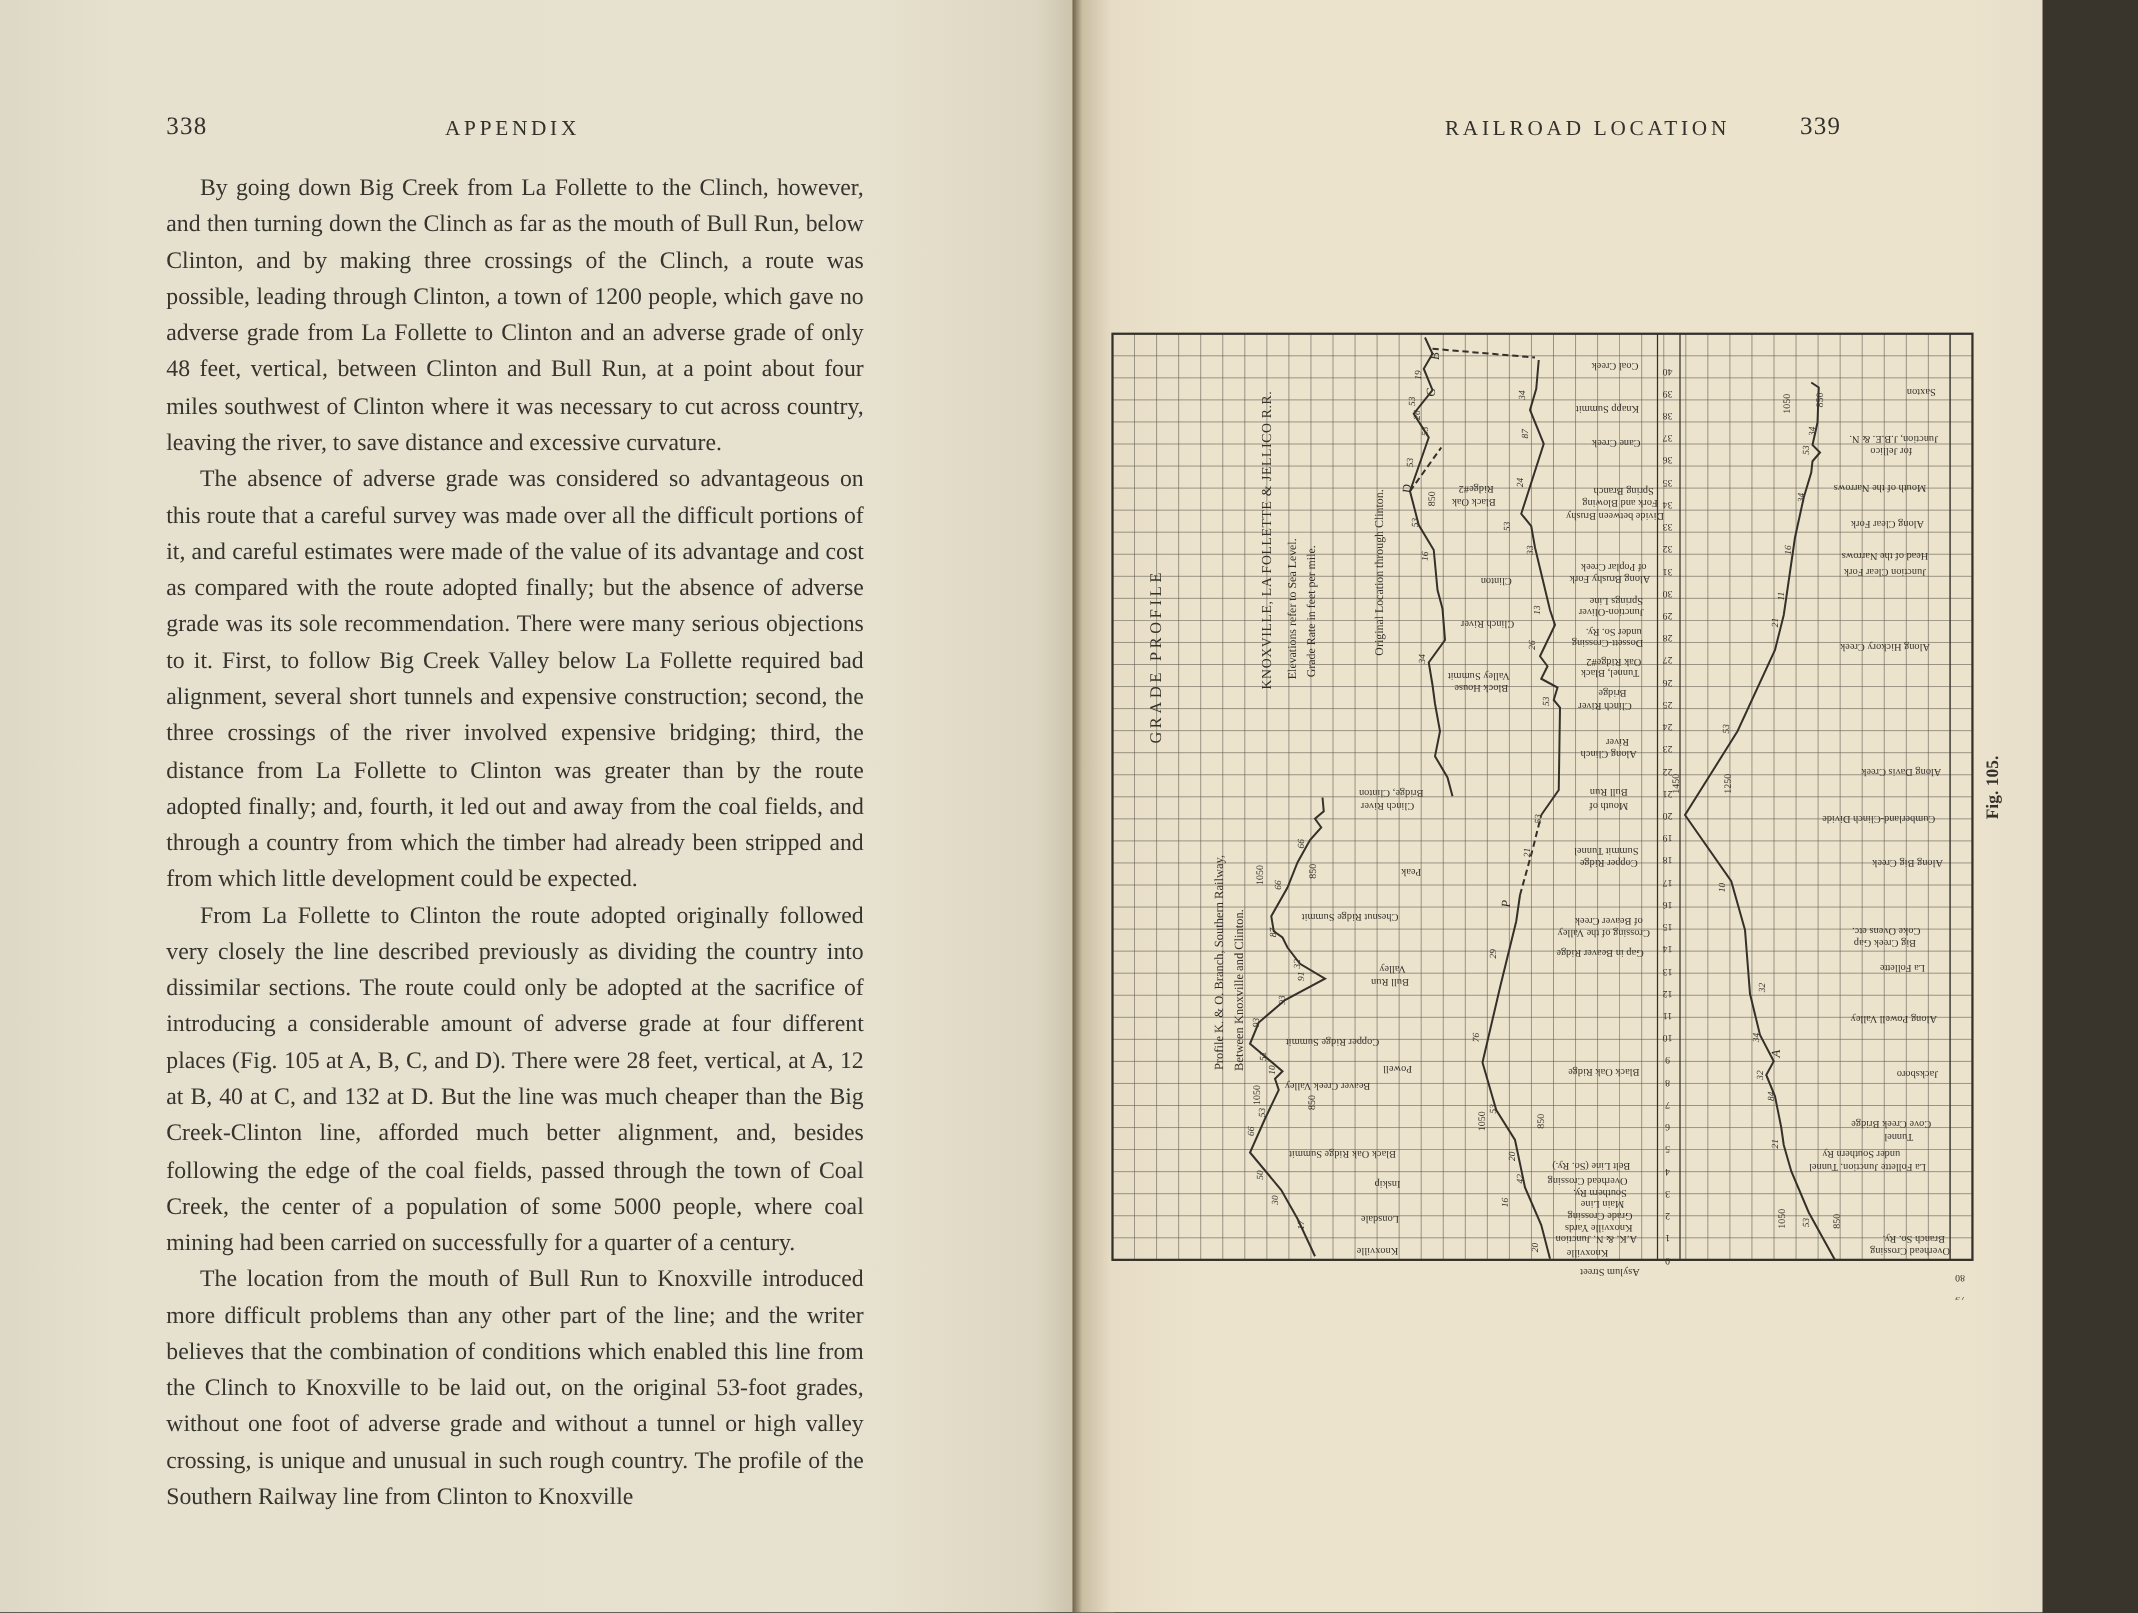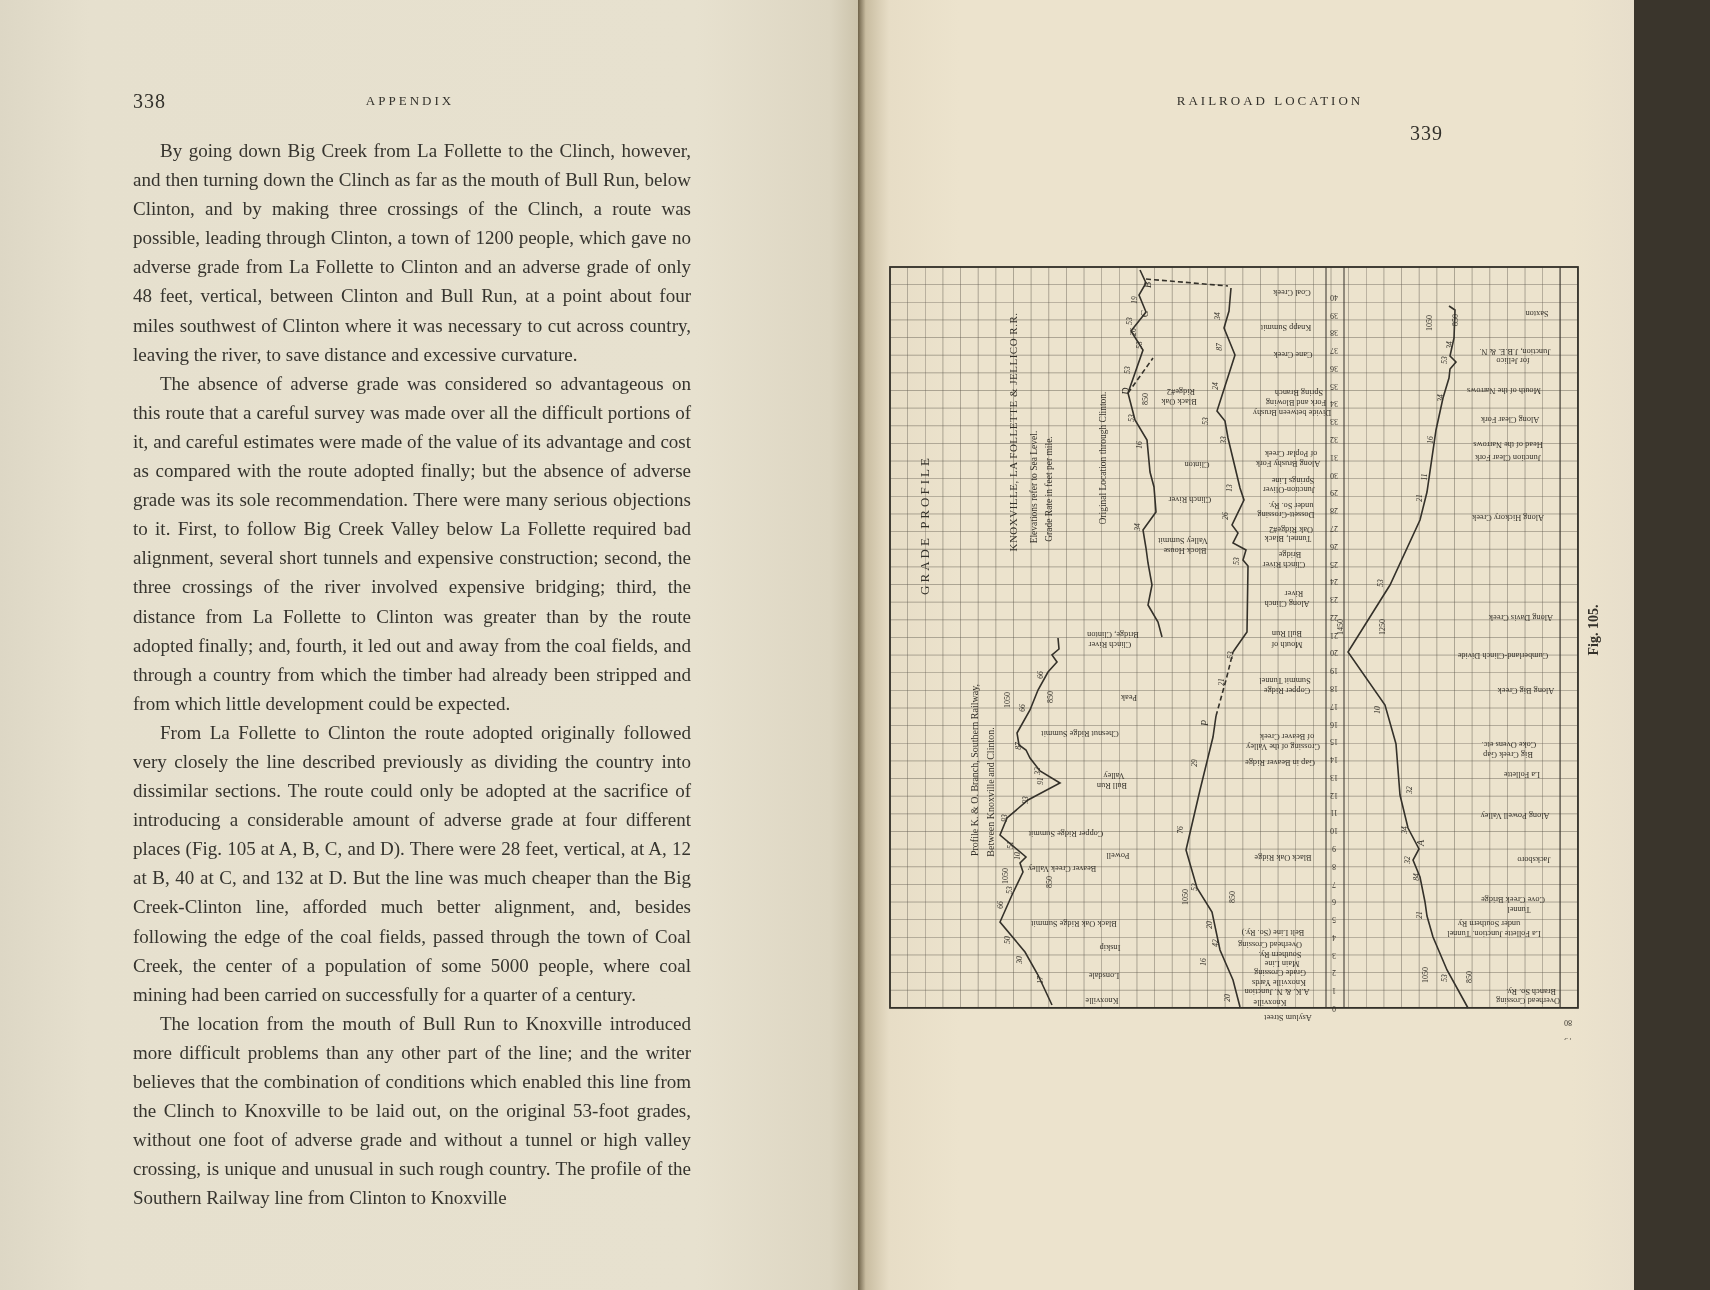--- a/index.html
+++ b/index.html
@@ -4,21 +4,21 @@
 <style>
   html,body{margin:0;padding:0;background:#3a352c;}
   #spread{position:relative;width:1710px;height:1290px;overflow:hidden;
           font-family:"Liberation Serif", serif;color:#33312b;}
   .page{position:absolute;top:0;height:1290px;}
   #left-page{left:0;width:892px;
     background:linear-gradient(90deg,#ddd7c5 0%,#e6e0ce 10%,#e7e1cf 78%,#ddd6c2 93%,#c2b99f 98%,#8d8168 100%);}
   #right-page{left:858px;width:776px;
     background:linear-gradient(90deg,#6e6249 0%,#c9bda1 1%,#e7ddc6 4%,#ece3cd 13%,#ece3cd 92%,#e7decb 100%);}
   .folio{position:absolute;font-size:20px;letter-spacing:1px;}
-  .running-head{position:absolute;font-size:13px;letter-spacing:3px;}
+  .running-head{position:absolute;font-size:17px;letter-spacing:3px;}
   #text-block{position:absolute;left:133px;top:136px;width:558px;}
   #text-block p{margin:0;text-indent:27px;text-align:justify;
     font-size:19px;line-height:29.1px;color:#36342e;}
   svg text{font-family:"Liberation Serif", serif;fill:#34312a;}
   .noselect{user-select:none;}
 </style>
 </head>
 <body>
 
 <div id="spread" class="noselect">
@@ -29,21 +29,21 @@
     <div id="text-block">
         <p>By going down Big Creek from La Follette to the Clinch, however, and then turning down the Clinch as far as the mouth of Bull Run, below Clinton, and by making three crossings of the Clinch, a route was possible, leading through Clinton, a town of 1200 people, which gave no adverse grade from La Follette to Clinton and an adverse grade of only 48 feet, vertical, between Clinton and Bull Run, at a point about four miles southwest of Clinton where it was necessary to cut across country, leaving the river, to save distance and excessive curvature.</p>
         <p>The absence of adverse grade was considered so advantageous on this route that a careful survey was made over all the difficult portions of it, and careful estimates were made of the value of its advantage and cost as compared with the route adopted finally; but the absence of adverse grade was its sole recommendation.  There were many serious objections to it.  First, to follow Big Creek Valley below La Follette required bad alignment, several short tunnels and expensive construction; second, the three crossings of the river involved expensive bridging; third, the distance from La Follette to Clinton was greater than by the route adopted finally; and, fourth, it led out and away from the coal fields, and through a country from which the timber had already been stripped and from which little development could be expected.</p>
         <p>From La Follette to Clinton the route adopted originally followed very closely the line described previously as dividing the country into dissimilar sections.  The route could only be adopted at the sacrifice of introducing a considerable amount of adverse grade at four different places (Fig. 105 at A, B, C, and D).  There were 28 feet, vertical, at A, 12 at B, 40 at C, and 132 at D.  But the line was much cheaper than the Big Creek-Clinton line, afforded much better alignment, and, besides following the edge of the coal fields, passed through the town of Coal Creek, the center of a population of some 5000 people, where coal mining had been carried on successfully for a quarter of a century.</p>
         <p>The location from the mouth of Bull Run to Knoxville introduced more difficult problems than any other part of the line; and the writer believes that the combination of conditions which enabled this line from the Clinch to Knoxville to be laid out, on the original 53-foot grades, without one foot of adverse grade and without a tunnel or high valley crossing, is unique and unusual in such rough country.  The profile of the Southern Railway line from Clinton to Knoxville</p>
       </div>
   </div>
 
   <div id="right-page" class="page">
     <div class="running-head" style="left:212px;top:93px;width:400px;text-align:center;position:absolute;">RAILROAD LOCATION</div>
-    <div class="folio" style="left:552px;top:90px;position:absolute;margin-top:32px;">339</div>
+    <div class="folio" style="left:582px;top:90px;position:absolute;">339</div>
 
     <svg id="figure-svg" style="position:absolute;left:22px;top:250px;" width="740" height="790" viewBox="880 250 740 790">
         <line x1="890" y1="267" x2="890" y2="1007.88" stroke="#5f5a4e" stroke-width="0.55" opacity="0.85"></line>
         <line x1="907.64" y1="267" x2="907.64" y2="1007.88" stroke="#5f5a4e" stroke-width="0.55" opacity="0.85"></line>
         <line x1="925.28" y1="267" x2="925.28" y2="1007.88" stroke="#5f5a4e" stroke-width="0.55" opacity="0.85"></line>
         <line x1="942.92" y1="267" x2="942.92" y2="1007.88" stroke="#5f5a4e" stroke-width="0.55" opacity="0.85"></line>
         <line x1="960.56" y1="267" x2="960.56" y2="1007.88" stroke="#5f5a4e" stroke-width="0.55" opacity="0.85"></line>
         <line x1="978.2" y1="267" x2="978.2" y2="1007.88" stroke="#5f5a4e" stroke-width="0.55" opacity="0.85"></line>
         <line x1="995.84" y1="267" x2="995.84" y2="1007.88" stroke="#5f5a4e" stroke-width="0.55" opacity="0.85"></line>
         <line x1="1013.48" y1="267" x2="1013.48" y2="1007.88" stroke="#5f5a4e" stroke-width="0.55" opacity="0.85"></line>

